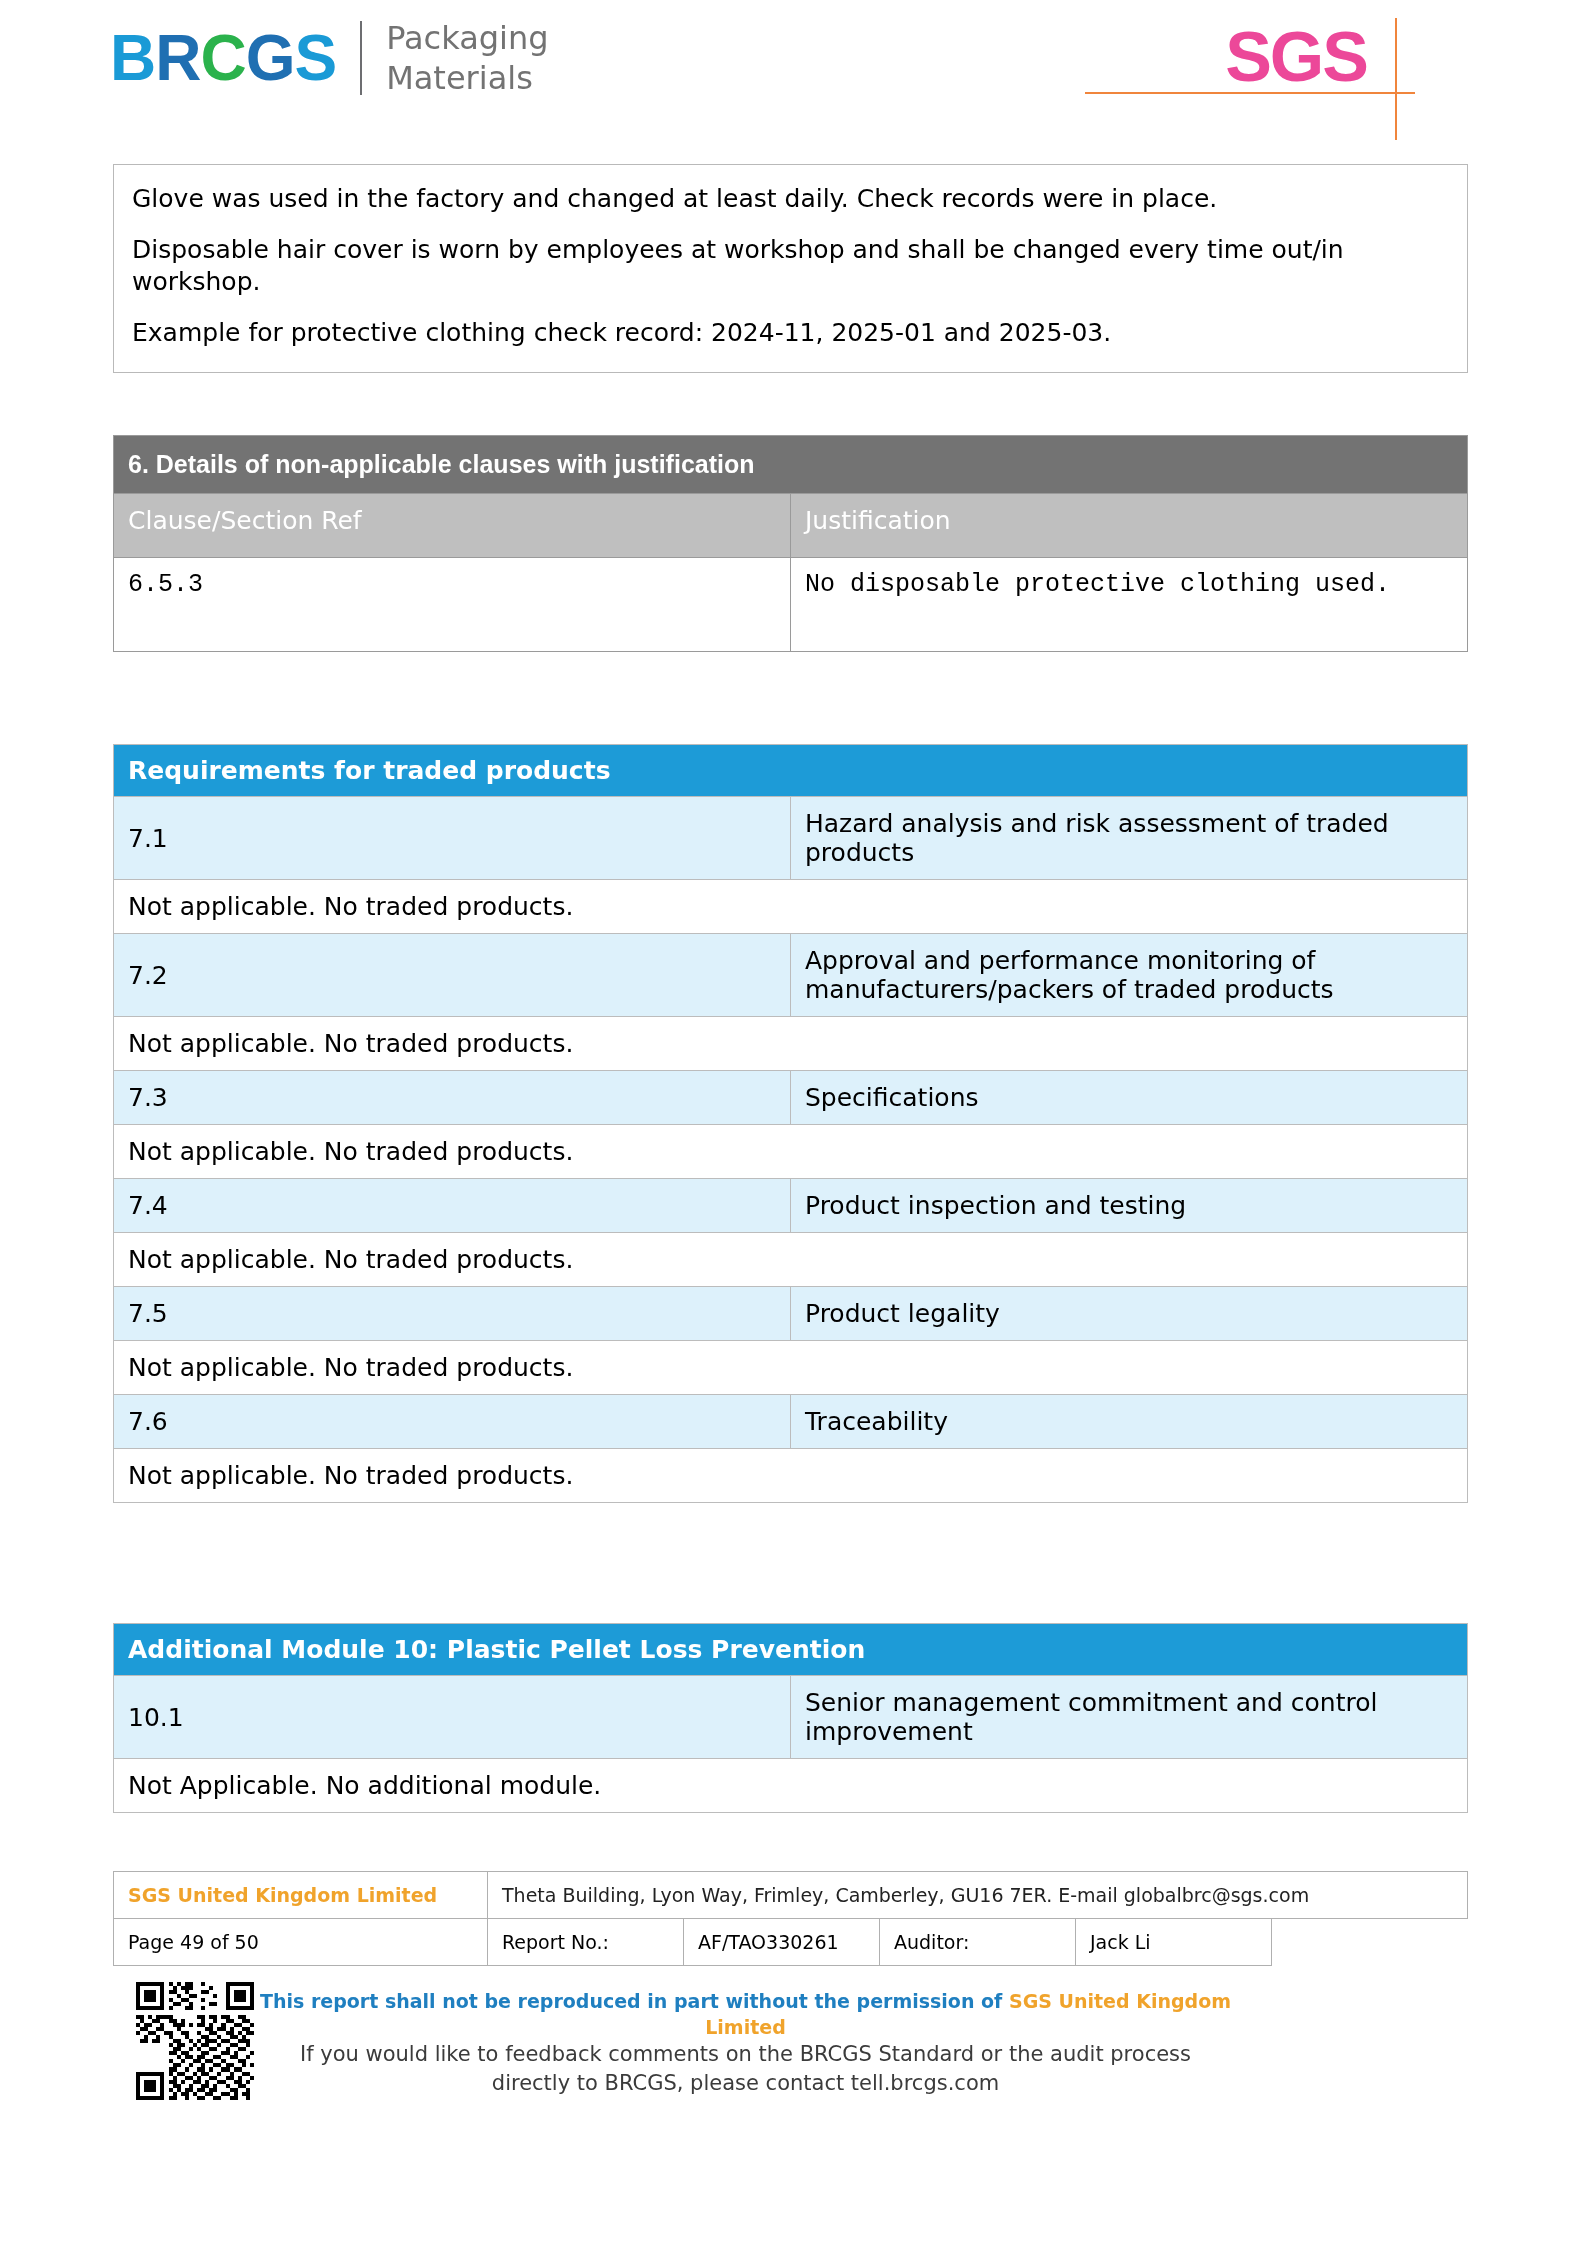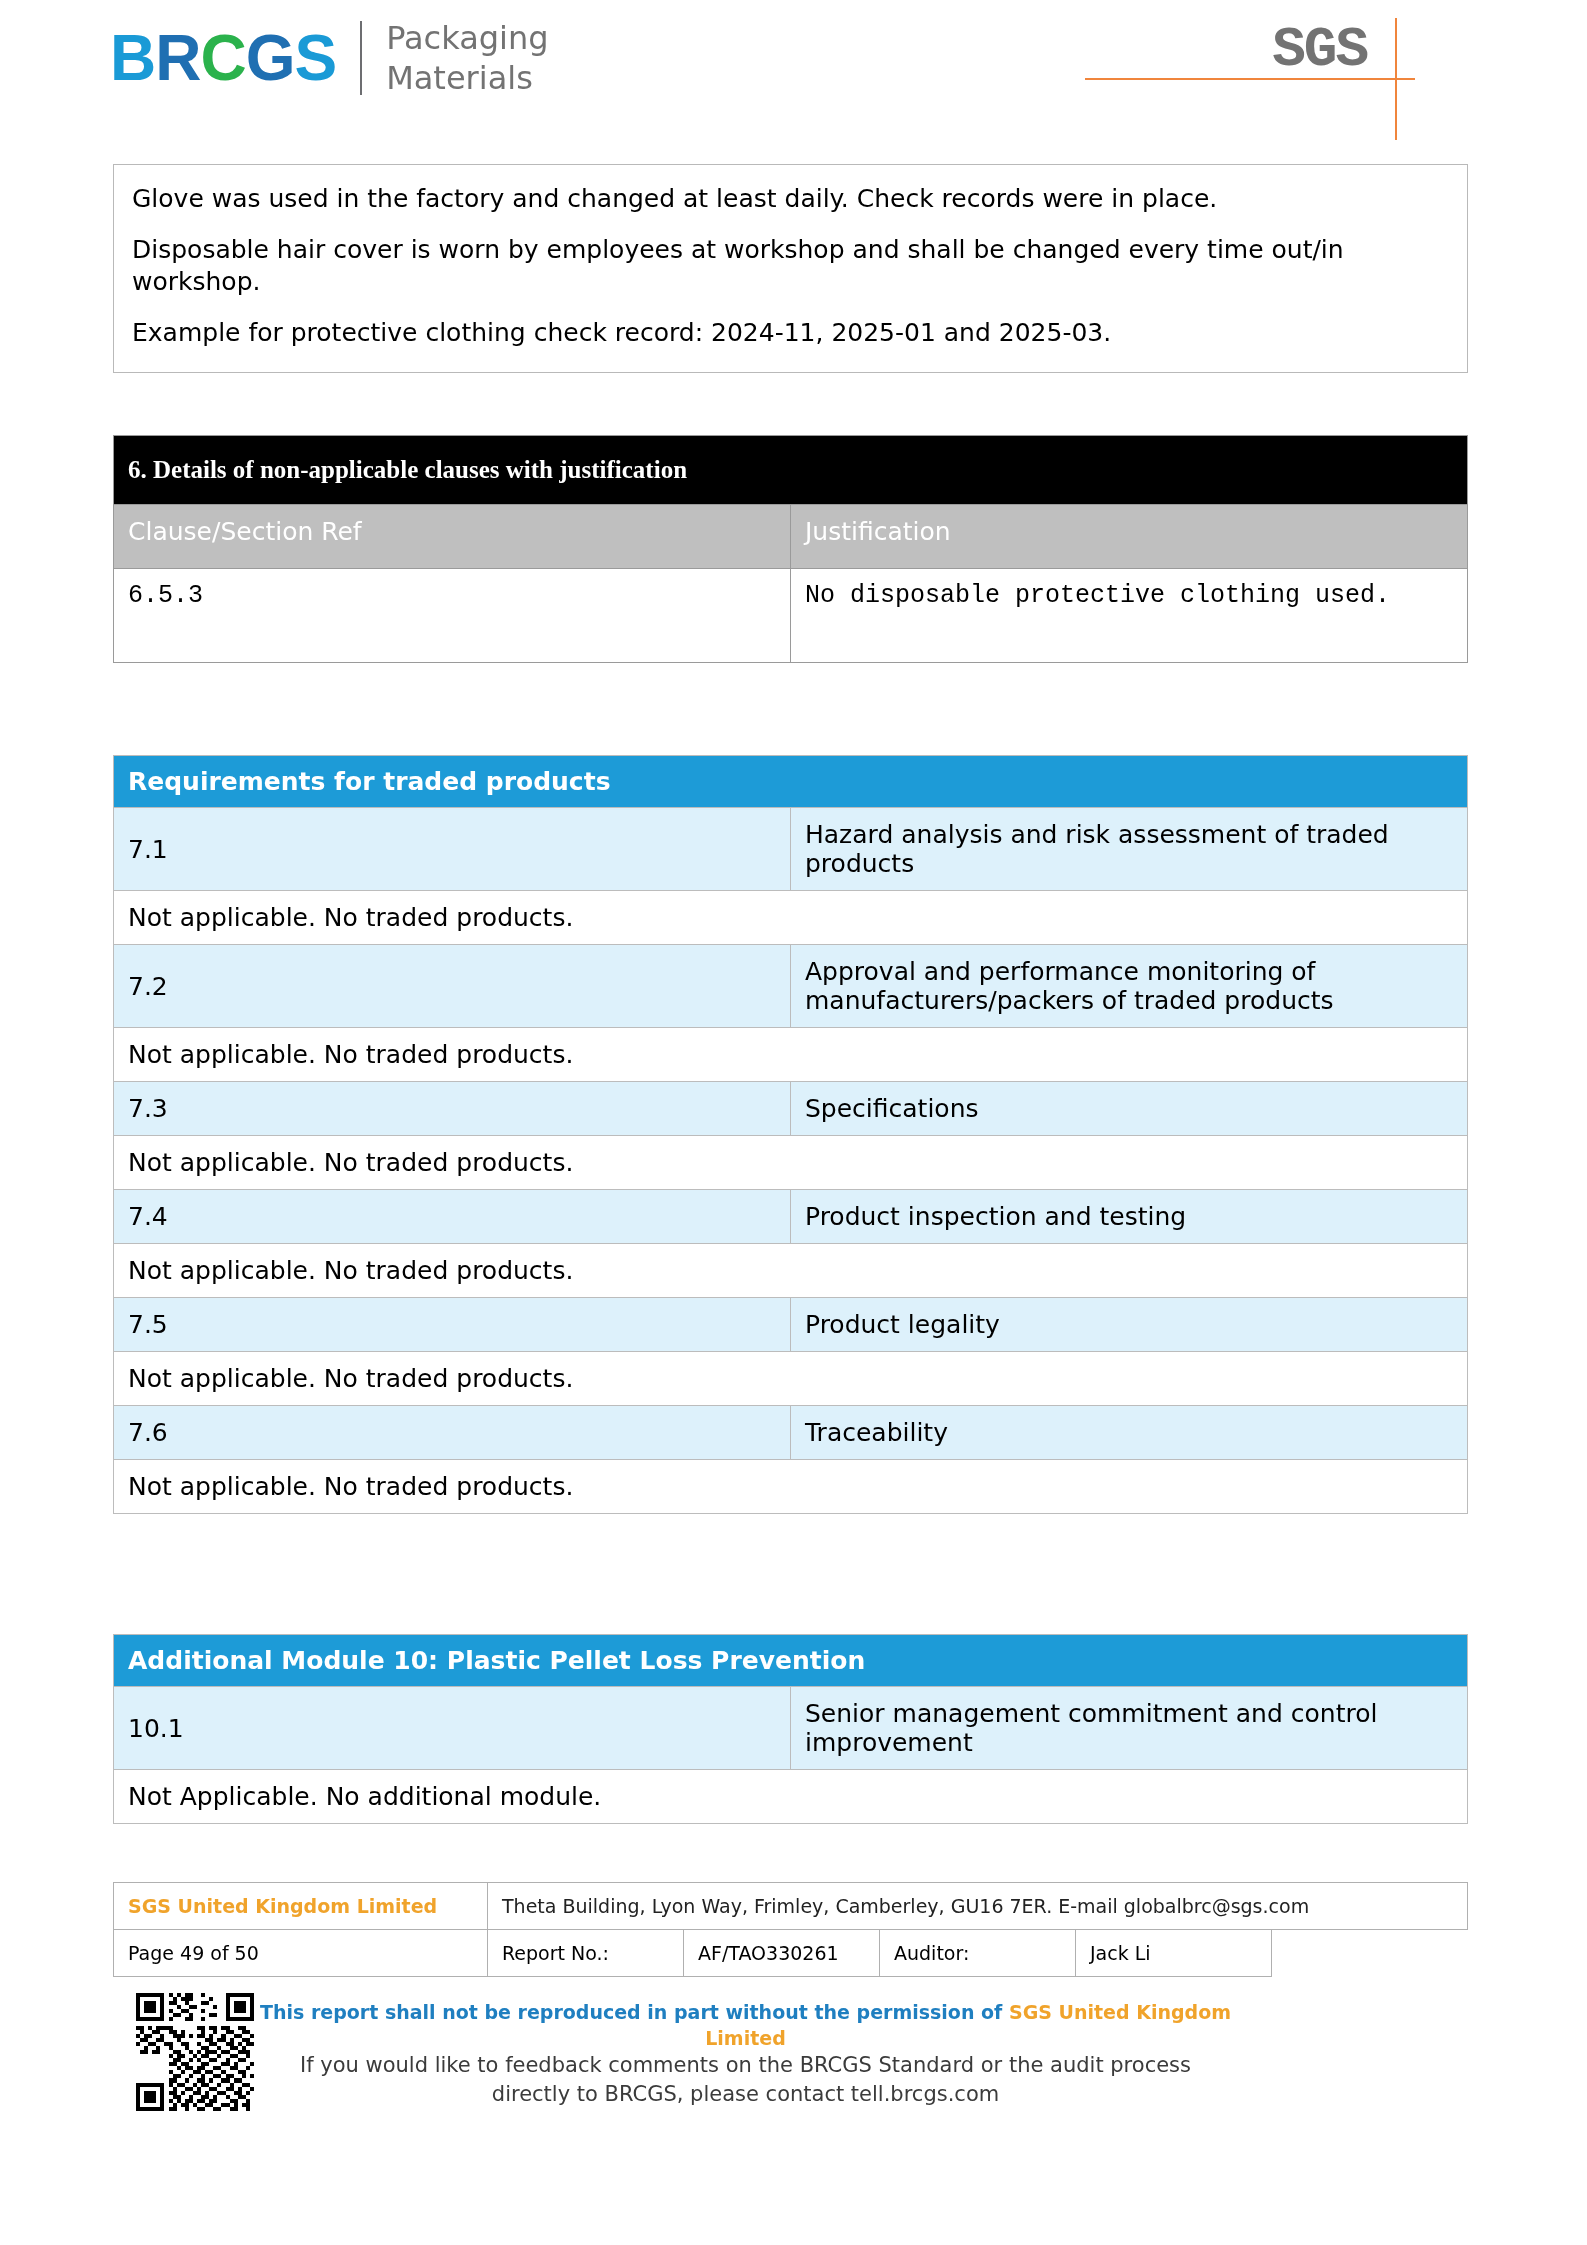--- a/index.html
+++ b/index.html
@@ -63,26 +63,26 @@
     line-height: 1.25;
     color: #737373;
     font-family: "DejaVu Sans", sans-serif;
   }
   .sgs-logo {
     position: relative;
     padding: 4px 30px 10px 10px;
     margin-right: 110px;
   }
   .sgs-text {
-    font-size: 56px;
+    font-size: 70px;
     font-weight: bold;
-    color: #737373;
+    color: #ec4899;
     letter-spacing: -2px;
     line-height: 1;
-    font-family: Liberation Mono, monospace;
+    font-family: Liberation Sans, sans-serif;
   }
   .sgs-vline {
     position: absolute;
     right: 0;
     top: 0;
     width: 2px;
     height: 122px;
     background: #f0853c;
   }
   .sgs-hline {
@@ -117,27 +117,27 @@
   
   table {
     border-collapse: collapse;
     width: 1355px;
     table-layout: fixed;
   }
   .na-table {
     margin-top: 62px;
   }
   .na-table .hdr-row td {
-    background: #000000;
+    background: #737373;
     color: #ffffff;
     font-weight: bold;
     font-size: 25px;
-    padding: 20px 14px;
+    padding: 14px 14px;
     border: 1px solid #9a9a9a;
-    font-family: Liberation Serif, serif;
+    font-family: Liberation Sans, sans-serif;
   }
   .na-table .sub-row td {
     background: #bfbfbf;
     color: #ffffff;
     font-size: 25px;
     padding: 12px 14px 22px 14px;
     border: 1px solid #9a9a9a;
     vertical-align: top;
     font-family: "DejaVu Sans", sans-serif;
   }

